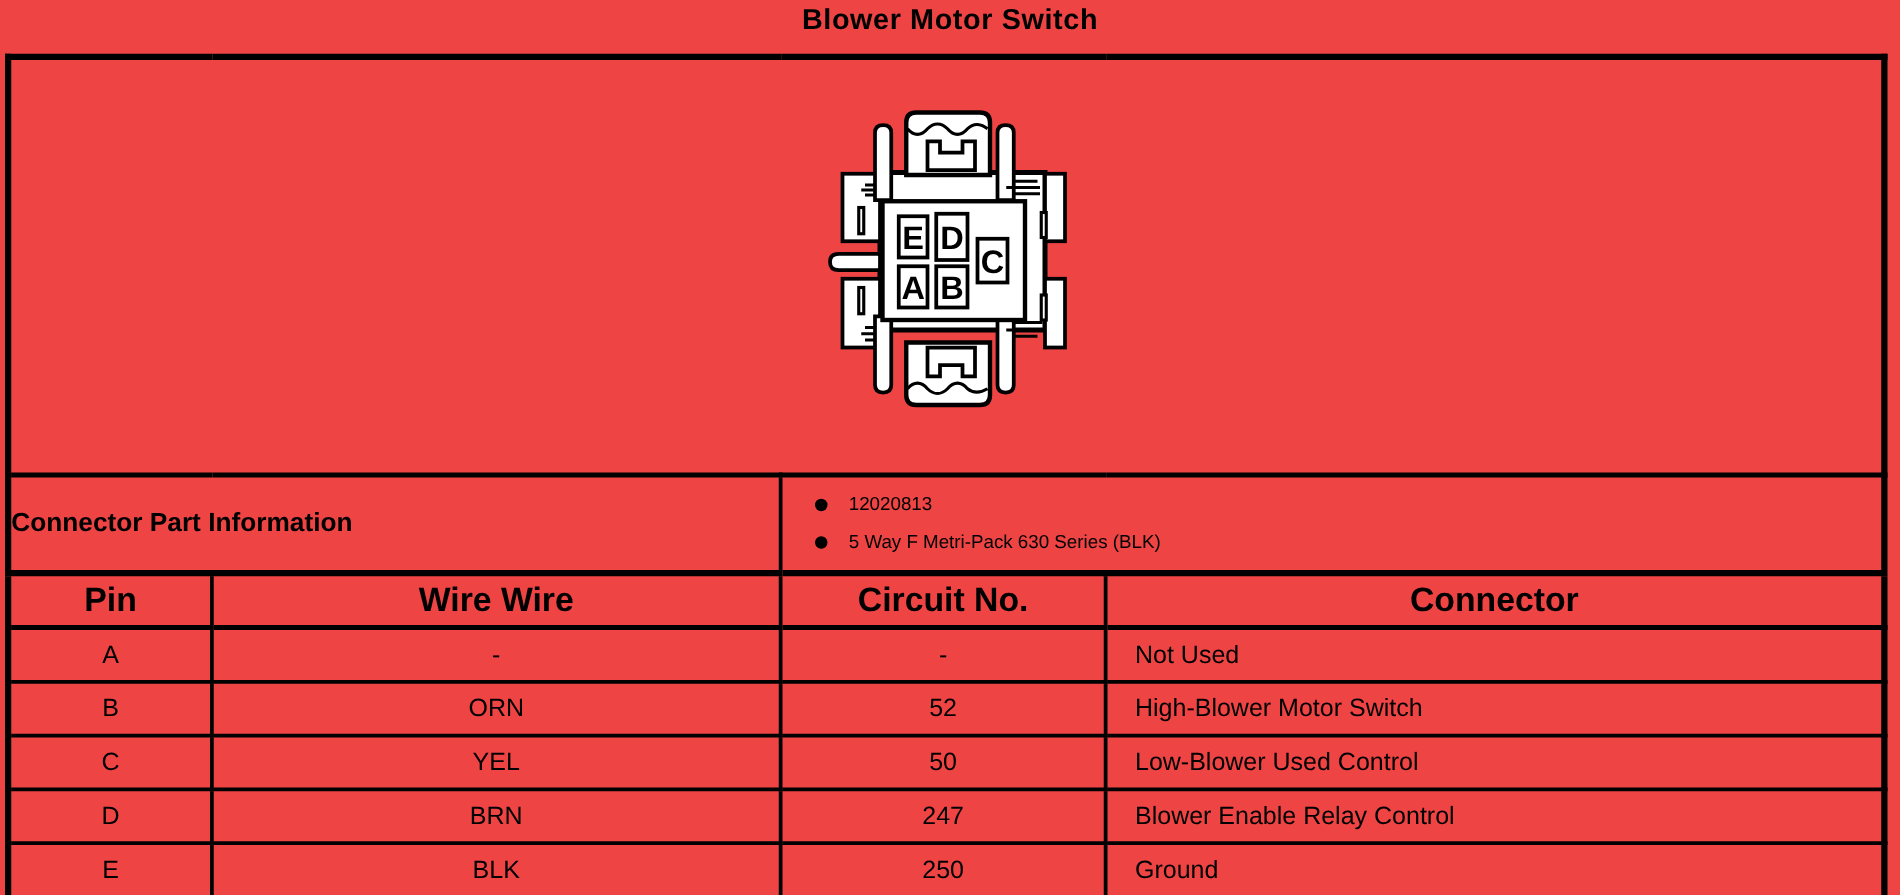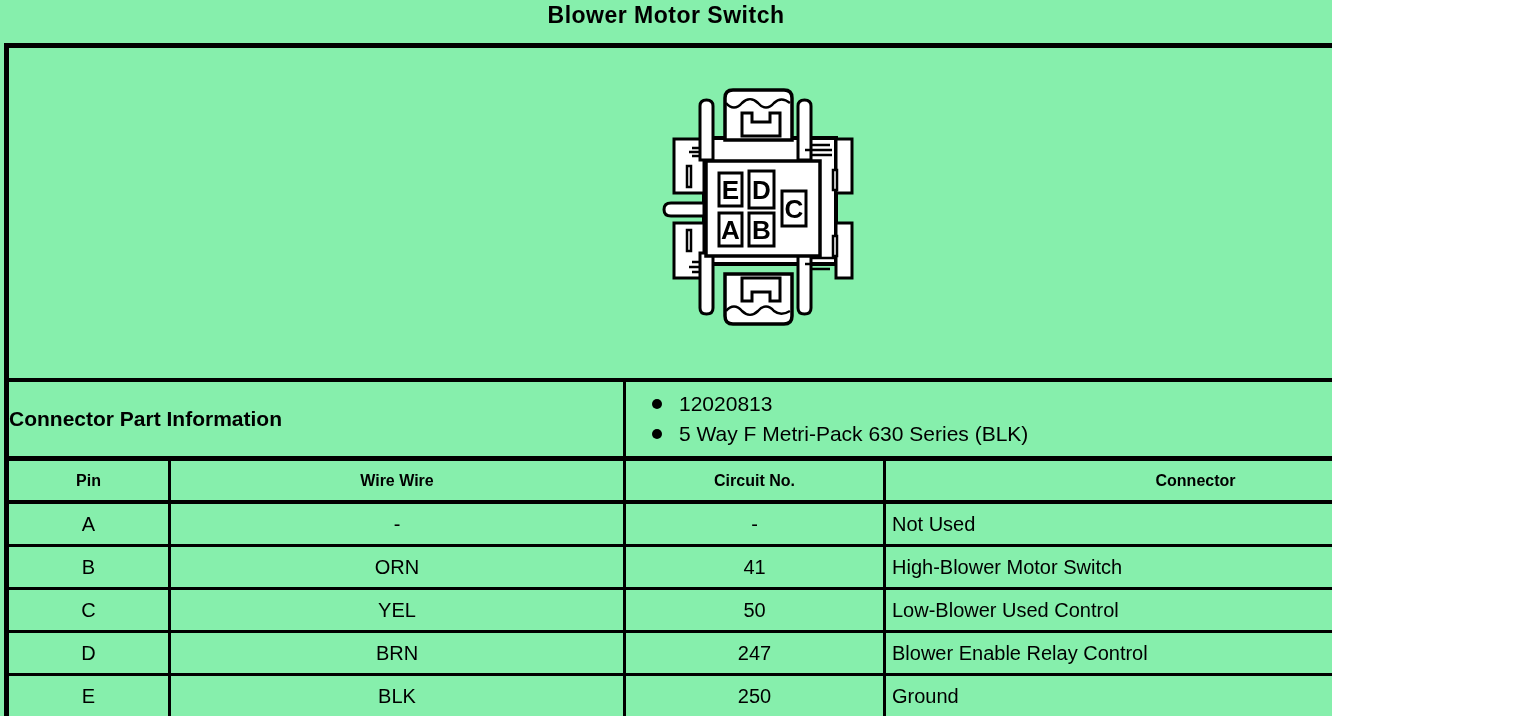--- a/index.html
+++ b/index.html
@@ -1,20 +1,20 @@
 <!DOCTYPE html>
 <html><head>
 <meta charset="utf-8">
 <style>
   html, body { margin: 0; padding: 0; background: #ffffff; }
   .page {
     position: relative;
-    width: 1332px;
+    width: 1520px;
     height: 716px;
-    background: #86efac;
+    background: #ef4444;
     font-family: "Liberation Sans", sans-serif;
     color: #000000;
     overflow: hidden;
   }
   .title {
     position: absolute;
     top: 2px;
     left: 0;
     width: 100%;
     text-align: center;
@@ -48,49 +48,49 @@
   .info-label {
     vertical-align: middle;
     font-weight: bold;
     font-size: 21px;
   }
   .info-list { vertical-align: middle; }
   .bullet-line {
     display: flex;
     align-items: center;
     padding-left: 26px;
-    font-size: 21px;
+    font-size: 15px;
     line-height: 30px;
     text-align: right;
   }
   .bullet {
     display: inline-block;
     width: 10px;
     height: 10px;
     border-radius: 50%;
     background: #000;
     margin-right: 17px;
     flex: 0 0 auto;
   }
   tr.header-row th {
     height: 39px;
-    font-size: 16px;
+    font-size: 27px;
     font-weight: bold;
     vertical-align: middle;
     border-bottom-width: 4px;
   }
   tr.data-row td {
     height: 40px;
     font-size: 20px;
     text-align: center;
     vertical-align: middle;
   }
   tr.data-row td.fn {
     text-align: left;
-    padding-left: 6px;
+    padding-left: 22px;
   }
   .diagram-line { fill: #ffffff; stroke: #000000; }
   .hatch { stroke: #000000; stroke-width: 2.5; fill: none; }
   .pin-letter {
     font-family: "Liberation Sans", sans-serif;
     font-size: 26px;
     font-weight: bold;
     fill: #000000;
     stroke: none;
   }
@@ -188,21 +188,21 @@
 
     <tr class="data-row">
       <td>A</td>
       <td>-</td>
       <td>-</td>
       <td class="fn">Not Used</td>
     </tr>
     <tr class="data-row">
       <td>B</td>
       <td>ORN</td>
-      <td>41</td>
+      <td>52</td>
       <td class="fn">High-Blower Motor Switch</td>
     </tr>
     <tr class="data-row">
       <td>C</td>
       <td>YEL</td>
       <td>50</td>
       <td class="fn">Low-Blower Used Control</td>
     </tr>
     <tr class="data-row">
       <td>D</td>

